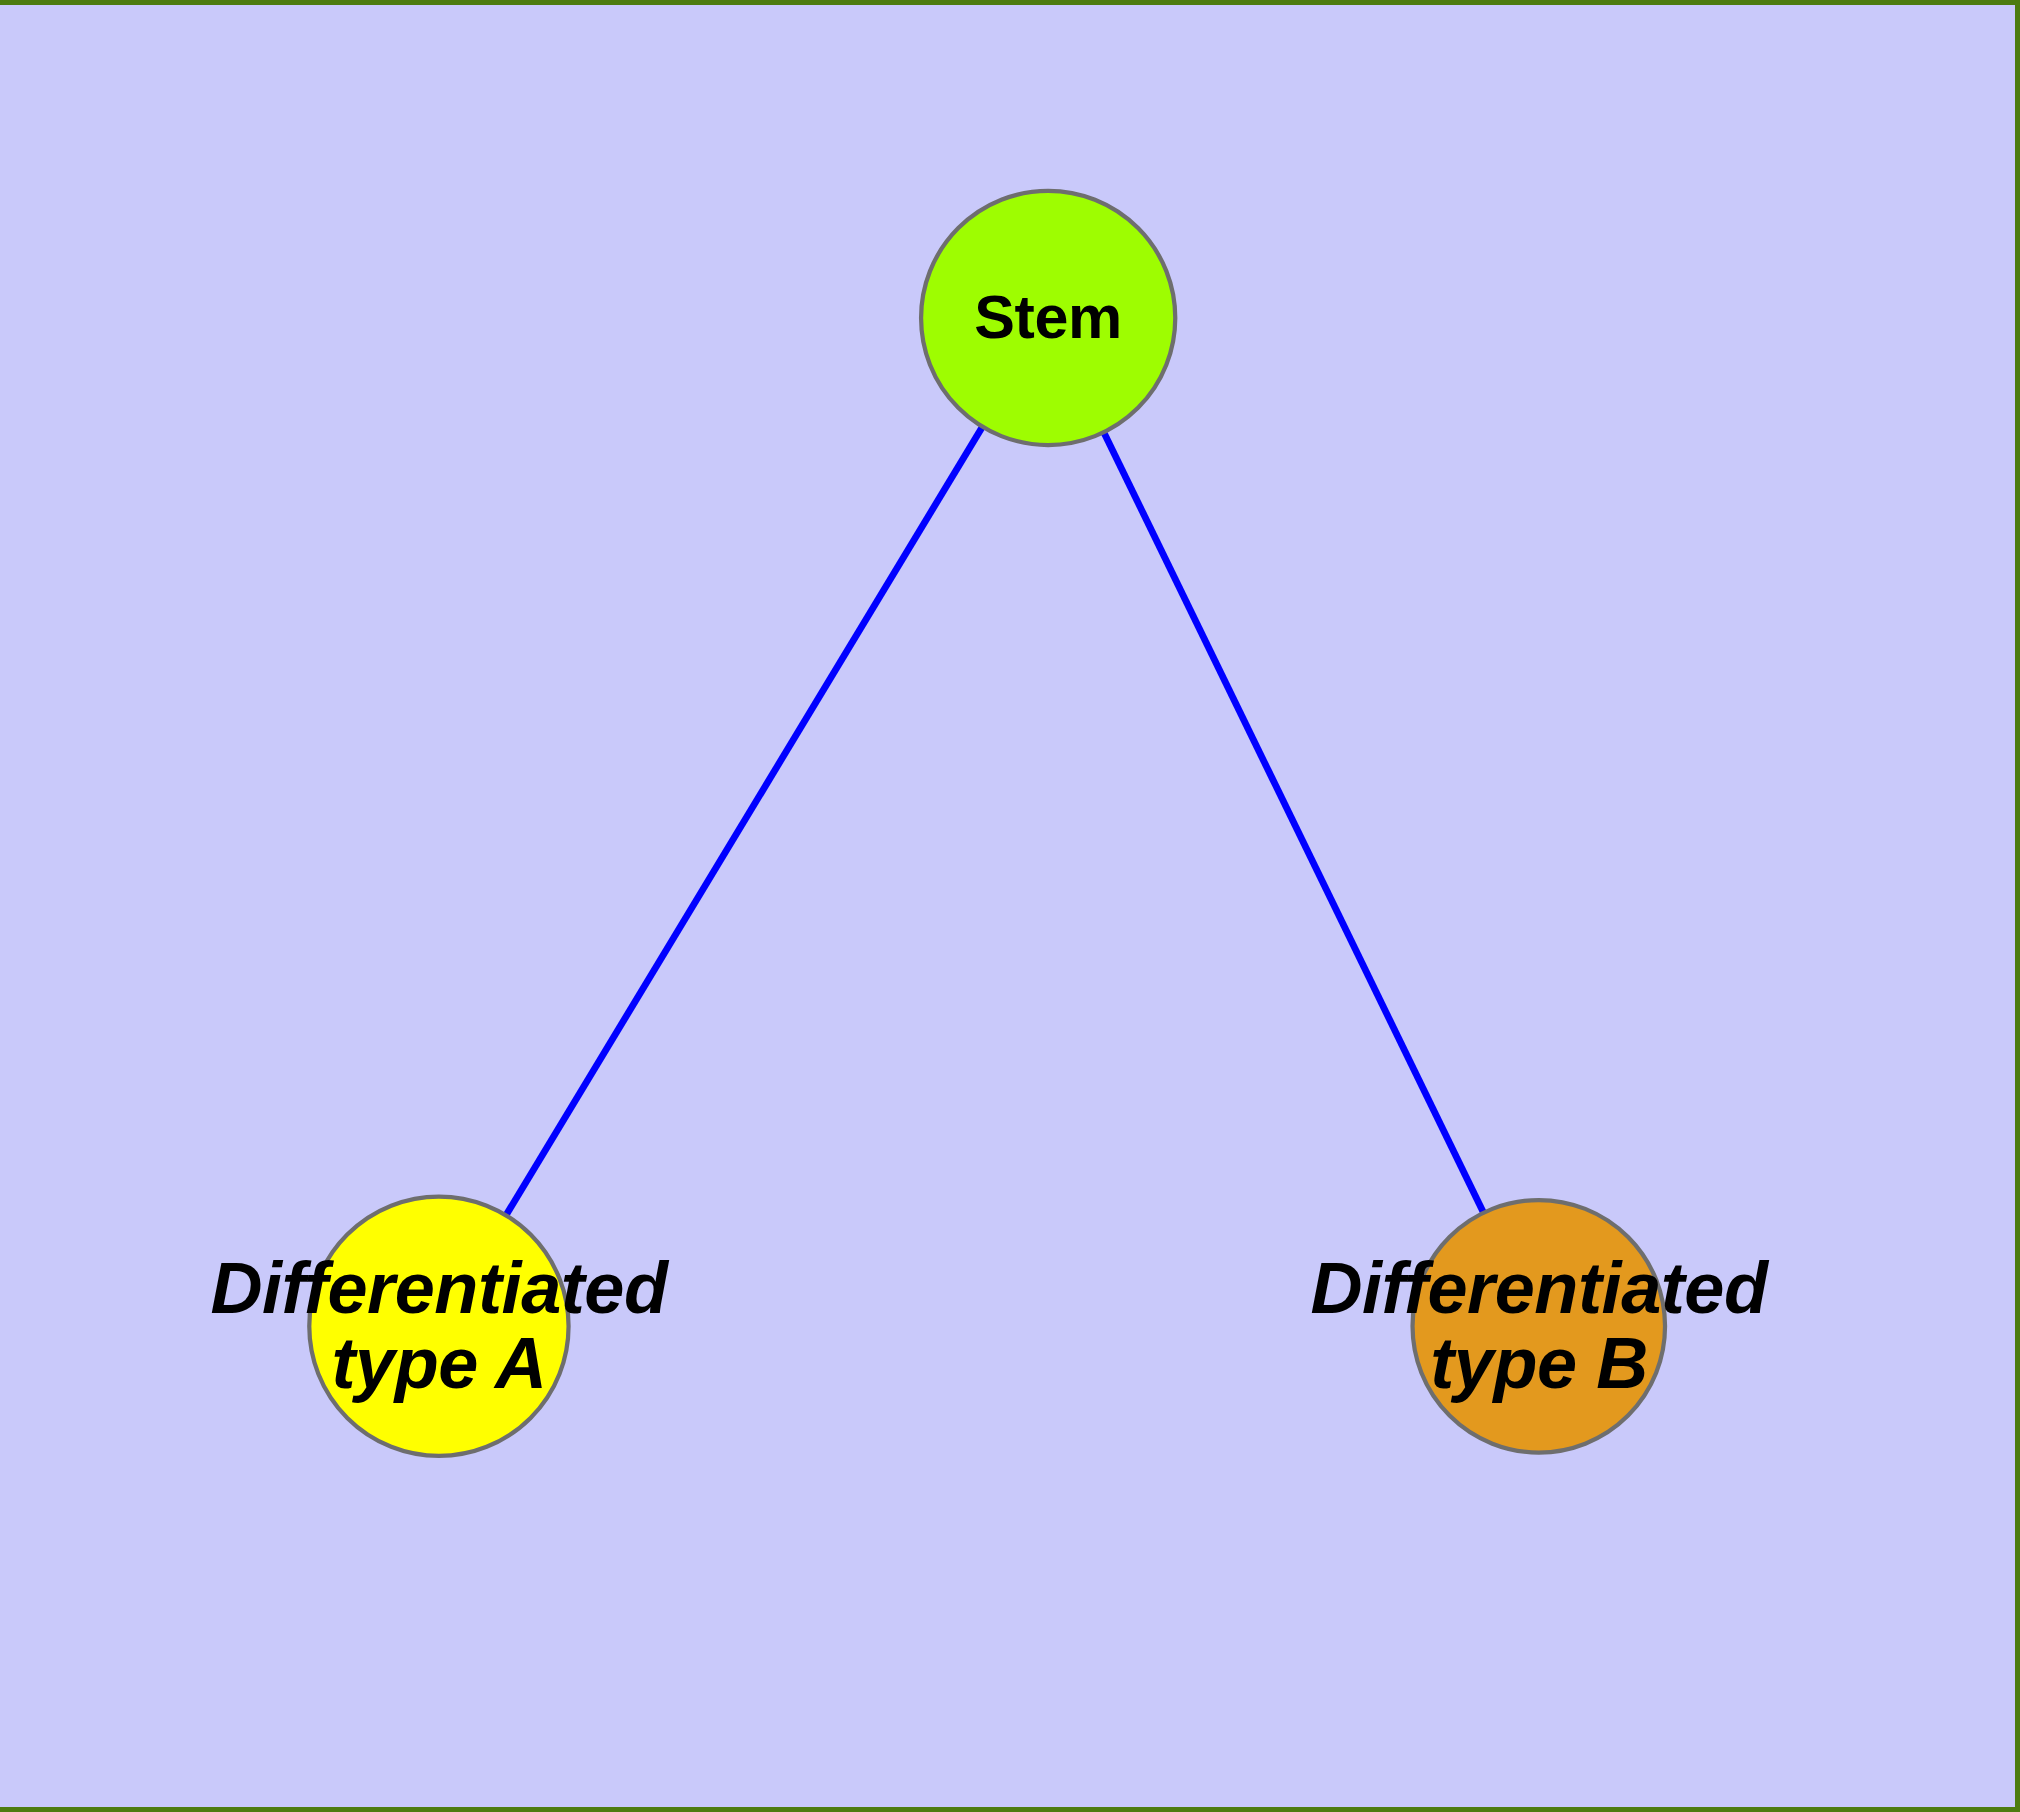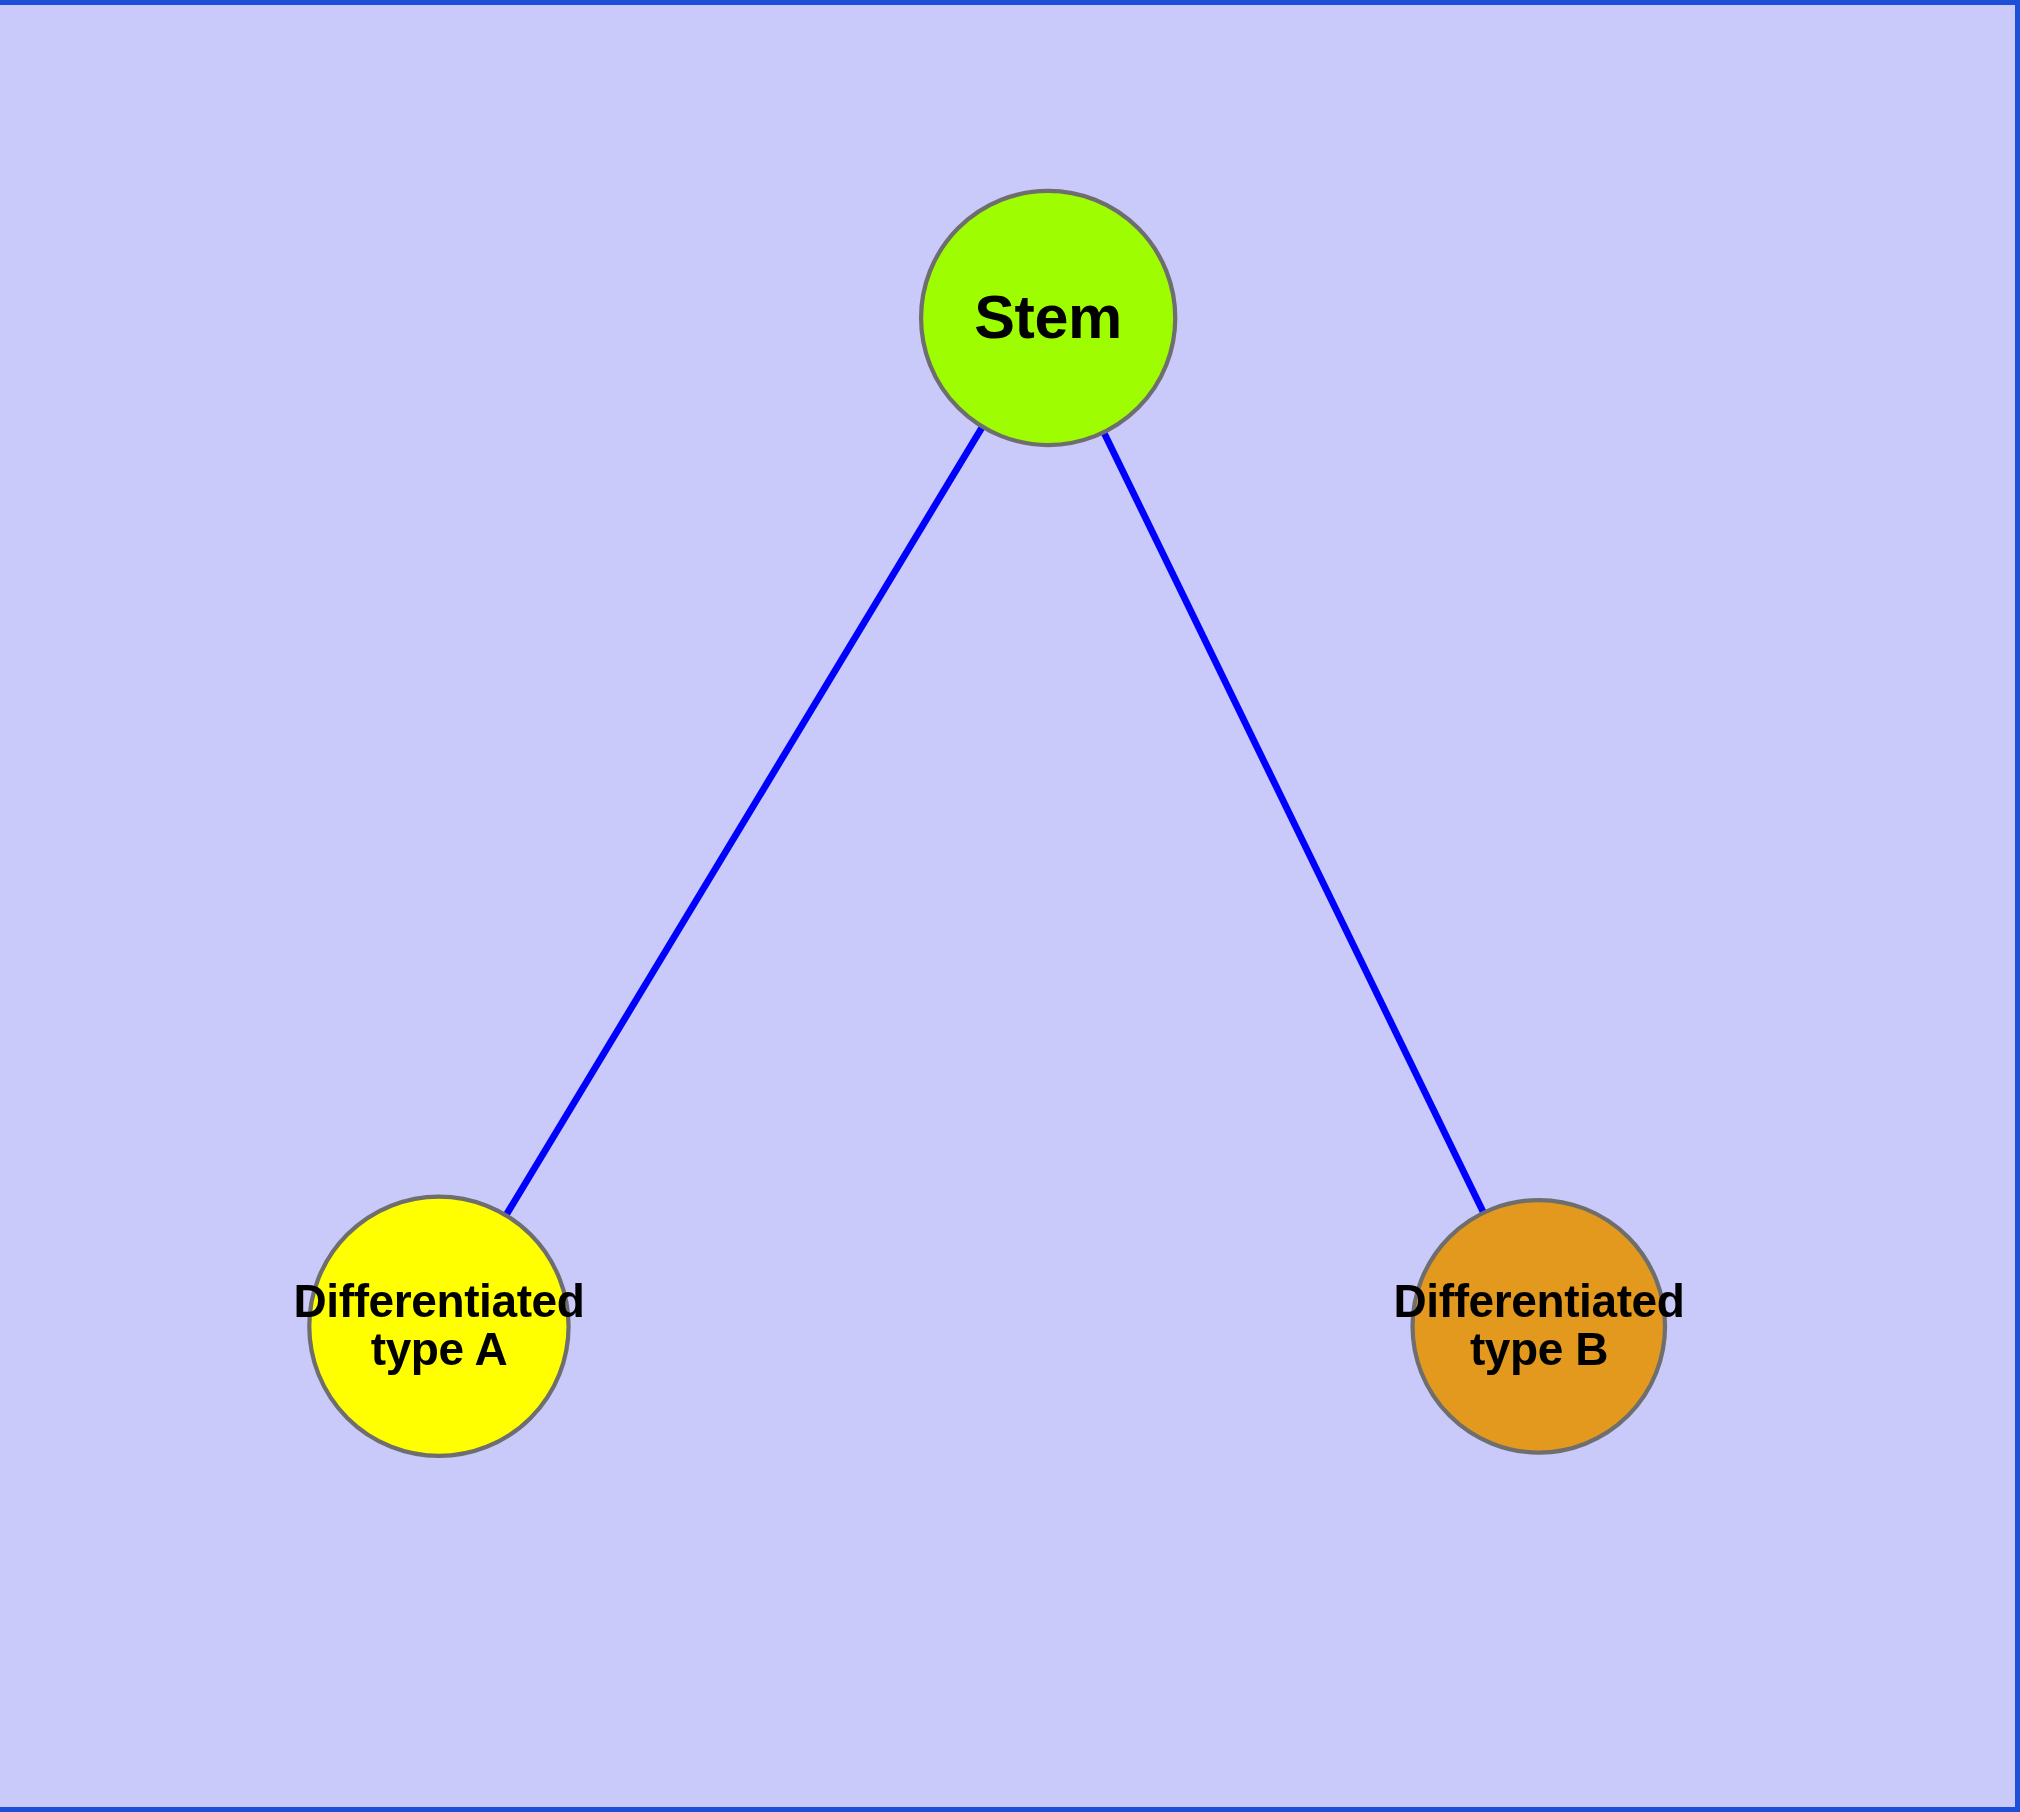--- a/index.html
+++ b/index.html
@@ -11,21 +11,21 @@
   body {
     width: 2021px;
     height: 1812px;
     overflow: hidden;
     font-family: "Liberation Sans", sans-serif;
   }
   #canvas {
     position: relative;
     width: 2021px;
     height: 1812px;
-    background: #1d4ed8;
+    background: #4d7c0f;
   }
   #plot-area {
     position: absolute;
     left: 0px;
     top: 5.1px;
     width: 2015px;
     height: 1802px;
     background: #c9c9fa;
     overflow: visible;
   }
@@ -43,21 +43,21 @@
     font-weight: bold;
     font-family: "Liberation Sans", sans-serif;
     text-align: center;
     white-space: pre;
     line-height: 1.04;
     letter-spacing: -0.4px;
     transform: translate(-50%, -50%);
     pointer-events: none;
   }
   .label-stem   { font-size: 61px; }
-  .label-branch { font-size: 46px; }
+  .label-branch { font-size: 72px; font-style: italic; }
 </style>
 </head>
 <body>
 
 <div id="canvas">
   <div id="plot-area">
 
     <svg id="graph-svg" viewBox="0 0 2378 2126">
       <g>
         <line x1="1237" y1="369" x2="518" y2="1559" stroke="#0000ff" stroke-width="8" stroke-linecap="butt"></line>

